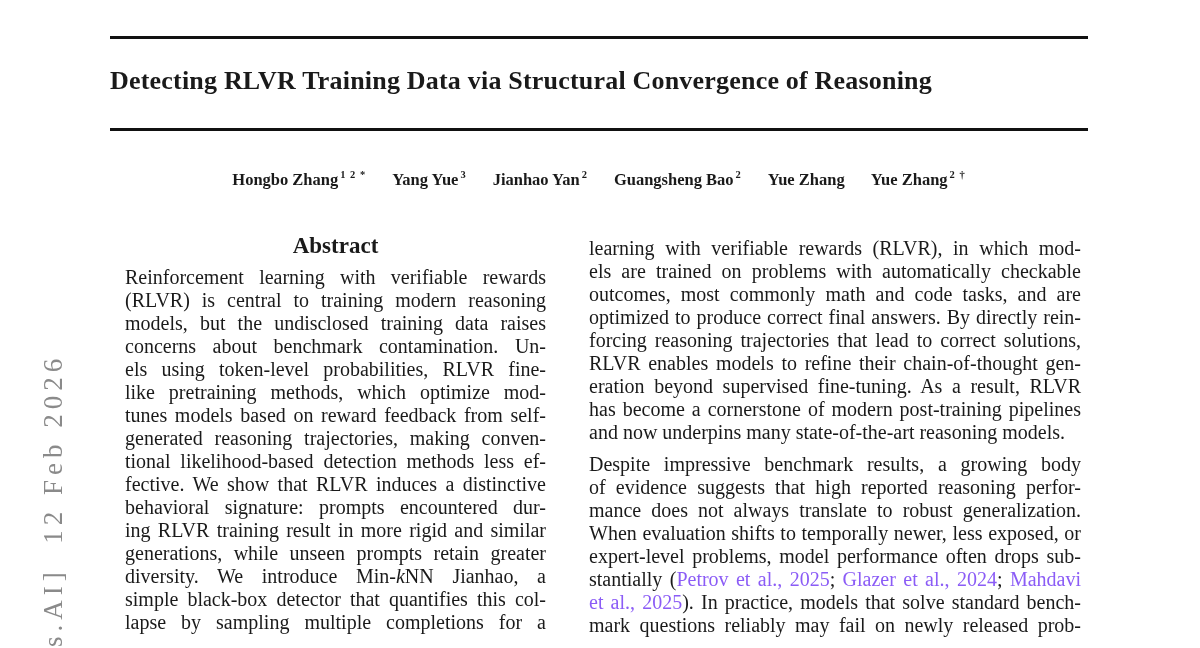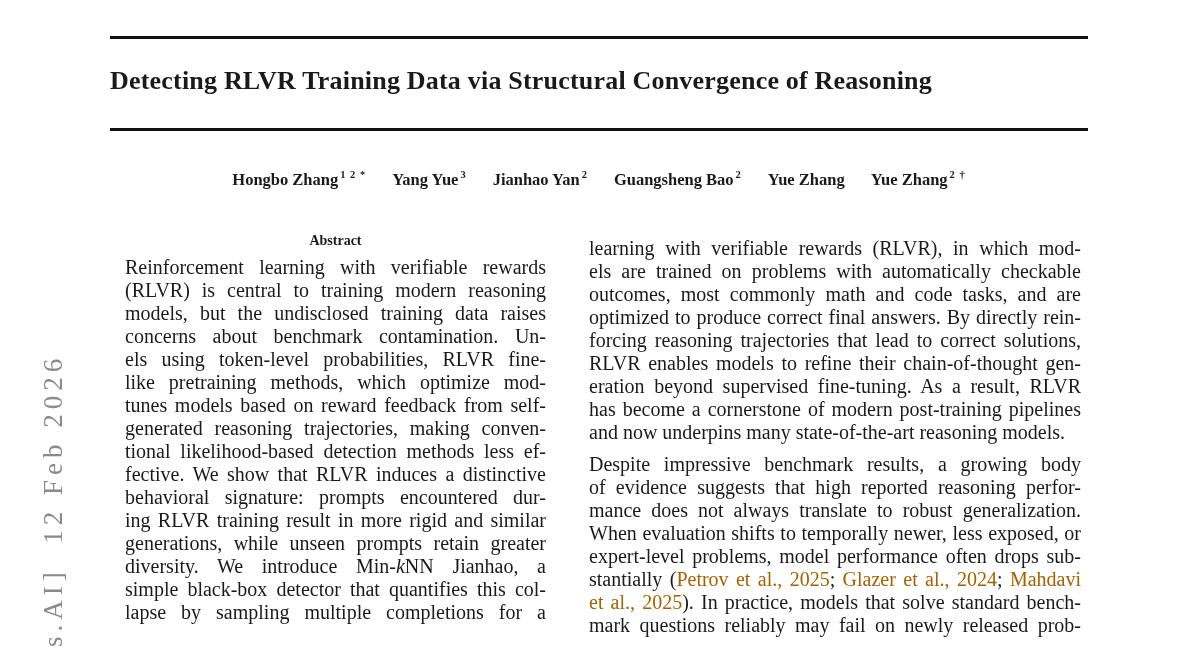--- a/index.html
+++ b/index.html
@@ -38,32 +38,32 @@
     position: relative; top: -7px;
     margin-left: 2px;
     letter-spacing: 1px;
   }
   .abstract-col {
     position: absolute;
     left: 125px; top: 233px; width: 421px;
   }
   .abstract-heading {
     text-align: center;
-    font-size: 14px; font-weight: bold;
+    font-size: 23px; font-weight: bold;
     margin: 0 0 7px 0;
   }
   .right-col {
     position: absolute;
     left: 589px; top: 237px; width: 492px;
   }
   .textblock { font-size: 20px; line-height: 23px; }
   .line { text-align: justify; text-align-last: justify; }
   .line.end { text-align-last: left; }
   .para2 { margin-top: 9px; }
-  .cite { color: #a16207; }
+  .cite { color: #8b5cf6; }
   .i { font-style: italic; }
   .arxiv-stamp {
     position: absolute;
     left: 38px; top: 664px;
     transform: rotate(-90deg);
     transform-origin: 0 0;
     font-size: 27px;
     letter-spacing: 5px;
     color: #8a8a8a;
     white-space: nowrap;

